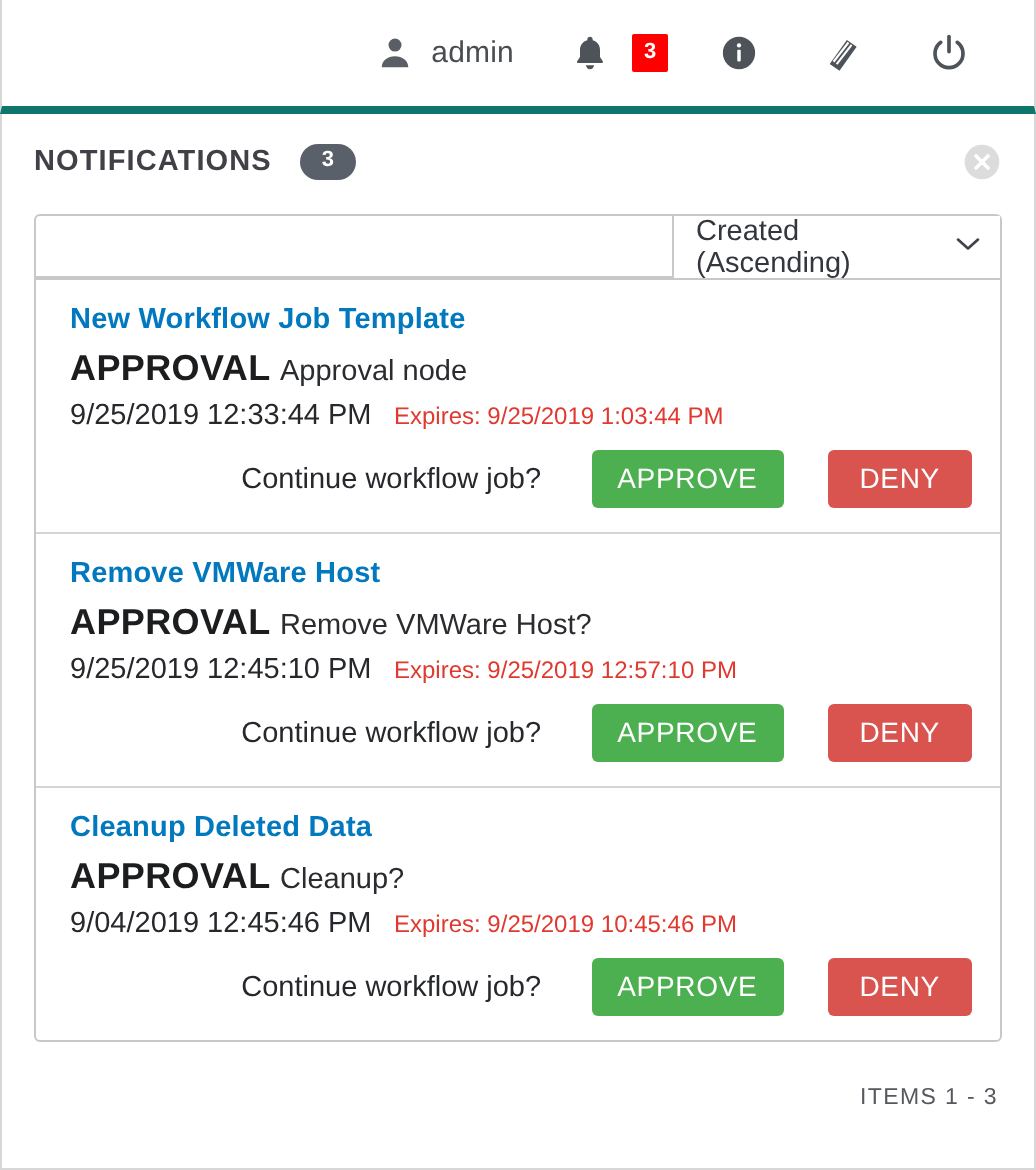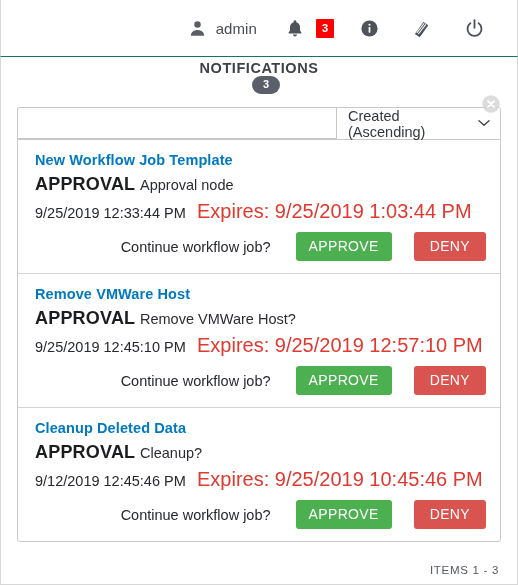--- a/index.html
+++ b/index.html
@@ -21,21 +21,21 @@
     overflow: hidden;
   }
 
   
   .topbar {
     position: relative;
     height: 57px;
     box-sizing: border-box;
     border-left: 1px solid #d7d7d7;
     border-right: 1px solid #d7d7d7;
-    border-bottom: 1px solid #0f766e;
+    border-bottom: 4px solid #0f766e;
     background: #ffffff;
     display: flex;
     align-items: center;
     justify-content: flex-end;
     padding-right: 16px;
   }
   .topbar-inner {
     display: flex;
     align-items: center;
     gap: 0px;
@@ -88,21 +88,20 @@
     height: 528px;
     background: #ffffff;
     padding: 0 16px;
   }
 
   .panel-header {
     display: flex;
     align-items: center;
     height: 41px;
     padding-top: 3px;
-    flex-direction: column;
   }
   .panel-title {
     font-size: 14.5px;
     font-weight: bold;
     letter-spacing: 0.55px;
     color: #3f4147;
   }
   .count-pill {
     margin-left: 14px;
     background: #5a6069;
@@ -211,21 +210,21 @@
     display: flex;
     align-items: baseline;
     margin-bottom: 2px;
   }
   .date-created {
     font-size: 14.5px;
     color: #26282c;
     min-width: 162px;
   }
   .date-expires {
-    font-size: 20px;
+    font-size: 12px;
     color: #e0392f;
   }
   .action-row {
     display: flex;
     align-items: center;
     justify-content: flex-end;
     margin-top: 9px;
     gap: 22px;
   }
   .action-prompt {
@@ -379,21 +378,21 @@
             <button class="btn btn-deny">DENY</button>
           </div>
         </div>
         <div class="card">
           <a class="card-title" href="#">Cleanup Deleted Data</a>
           <div class="meta-row">
             <span class="meta-label">APPROVAL</span>
             <span class="meta-value">Cleanup?</span>
           </div>
           <div class="date-row">
-            <span class="date-created">9/12/2019 12:45:46 PM</span>
+            <span class="date-created">9/04/2019 12:45:46 PM</span>
             <span class="date-expires">Expires: 9/25/2019 10:45:46 PM</span>
           </div>
           <div class="action-row">
             <span class="action-prompt">Continue workflow job?</span>
             <button class="btn btn-approve">APPROVE</button>
             <button class="btn btn-deny">DENY</button>
           </div>
         </div>
       </div>
 

